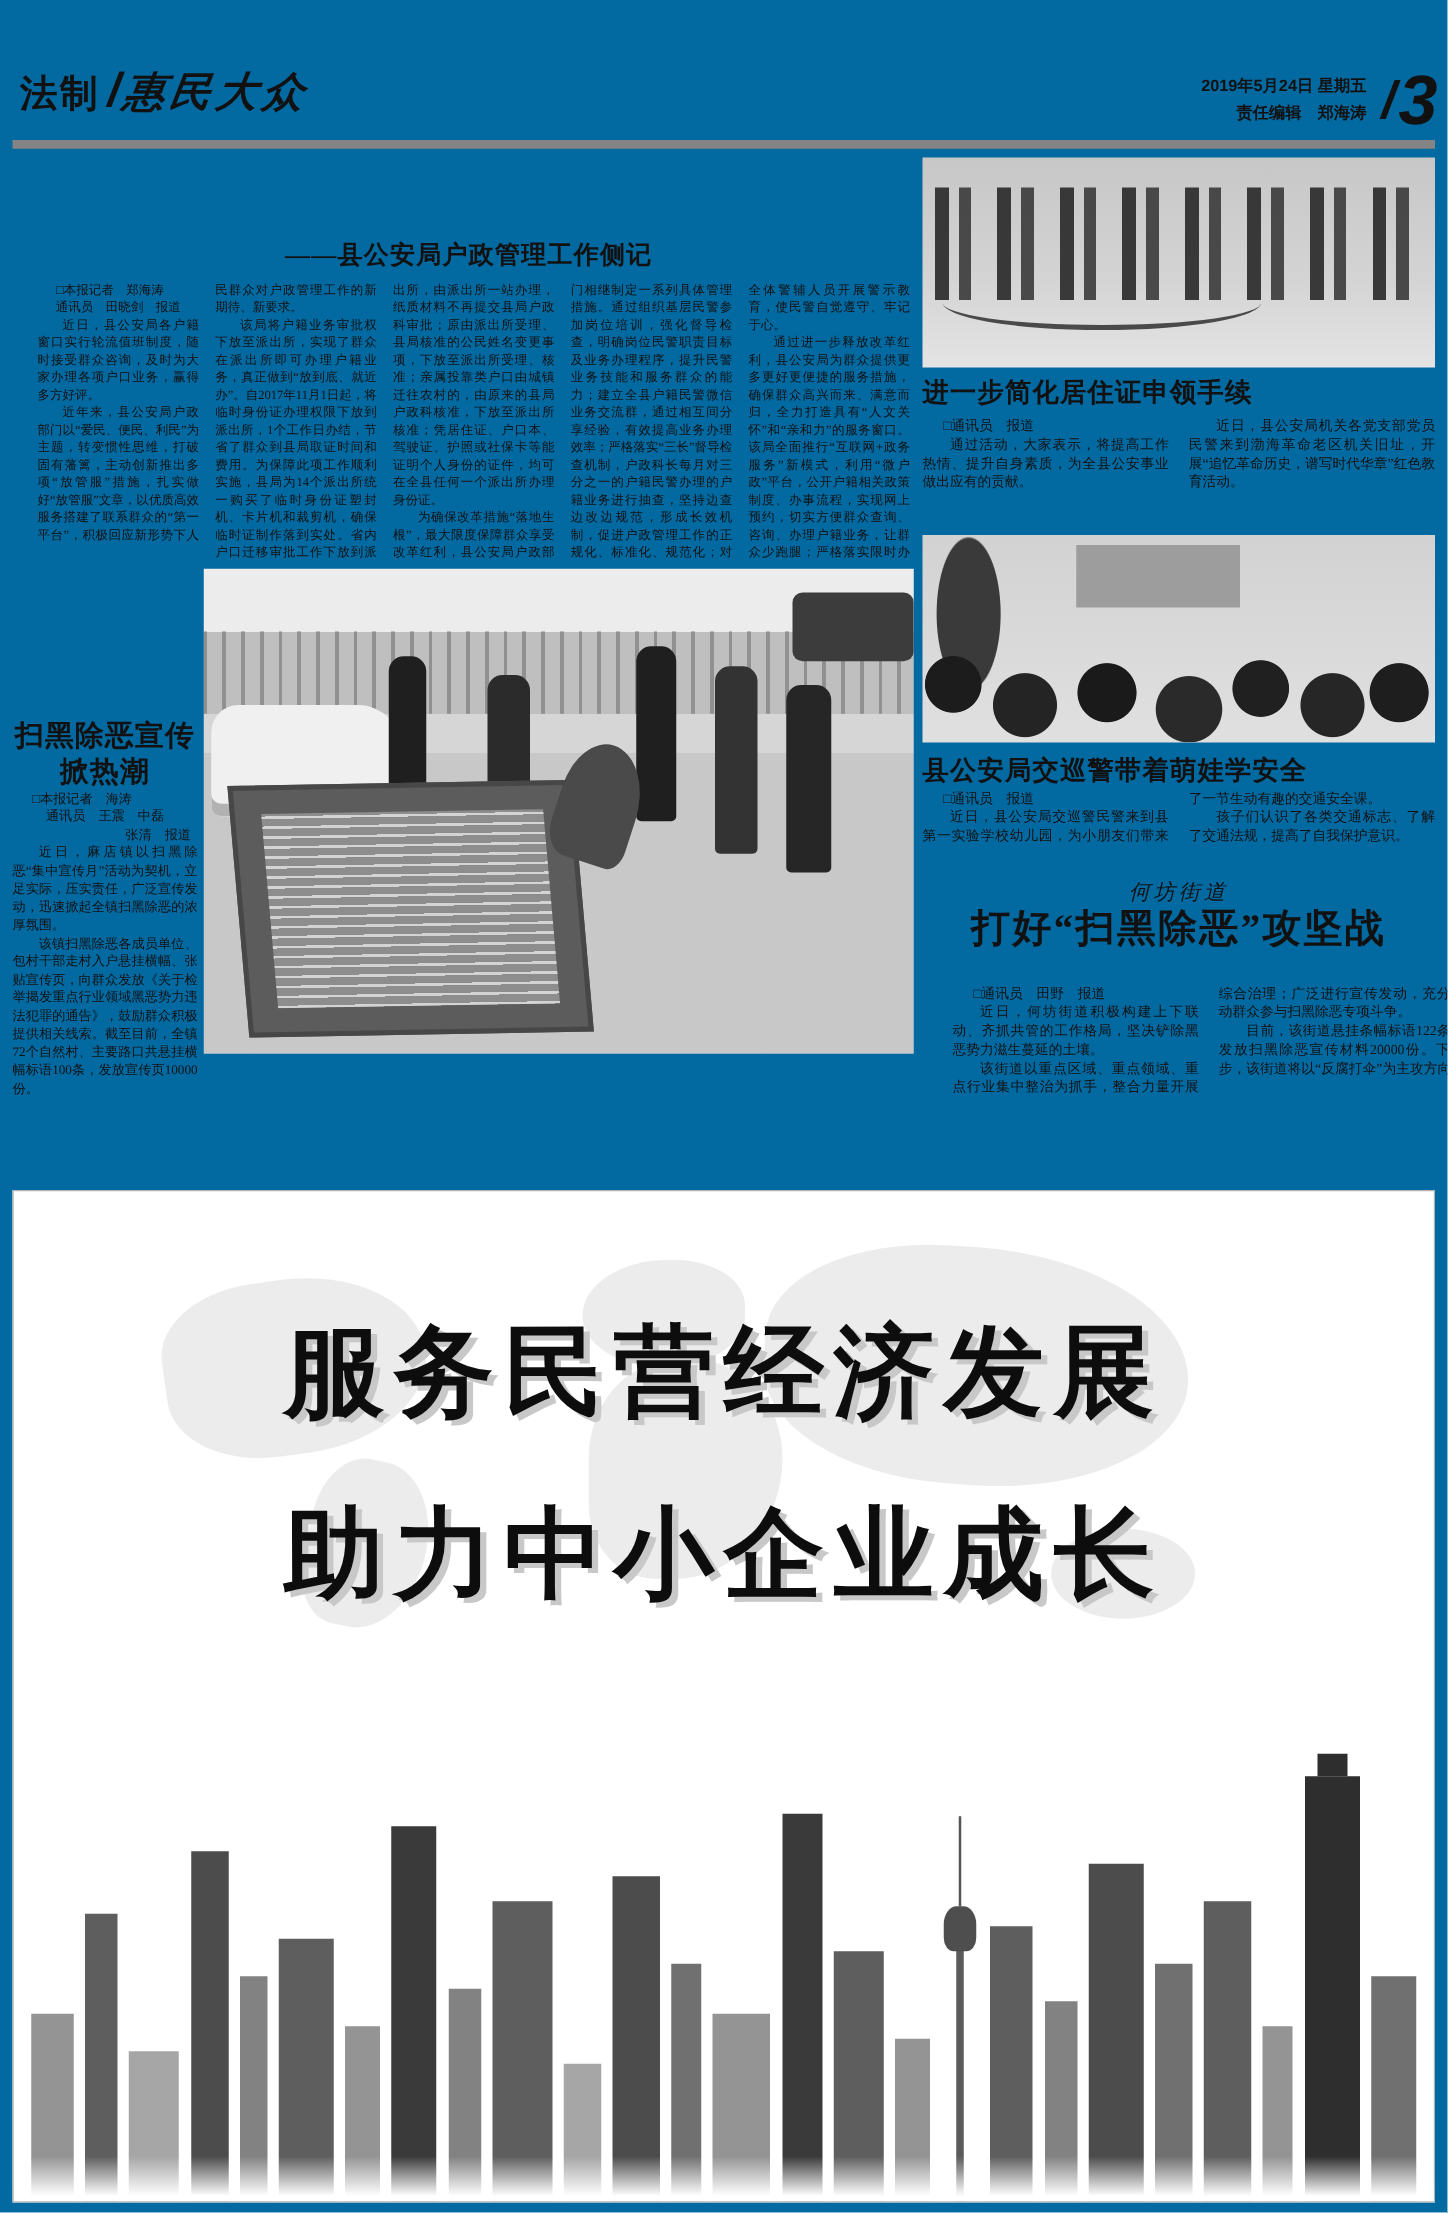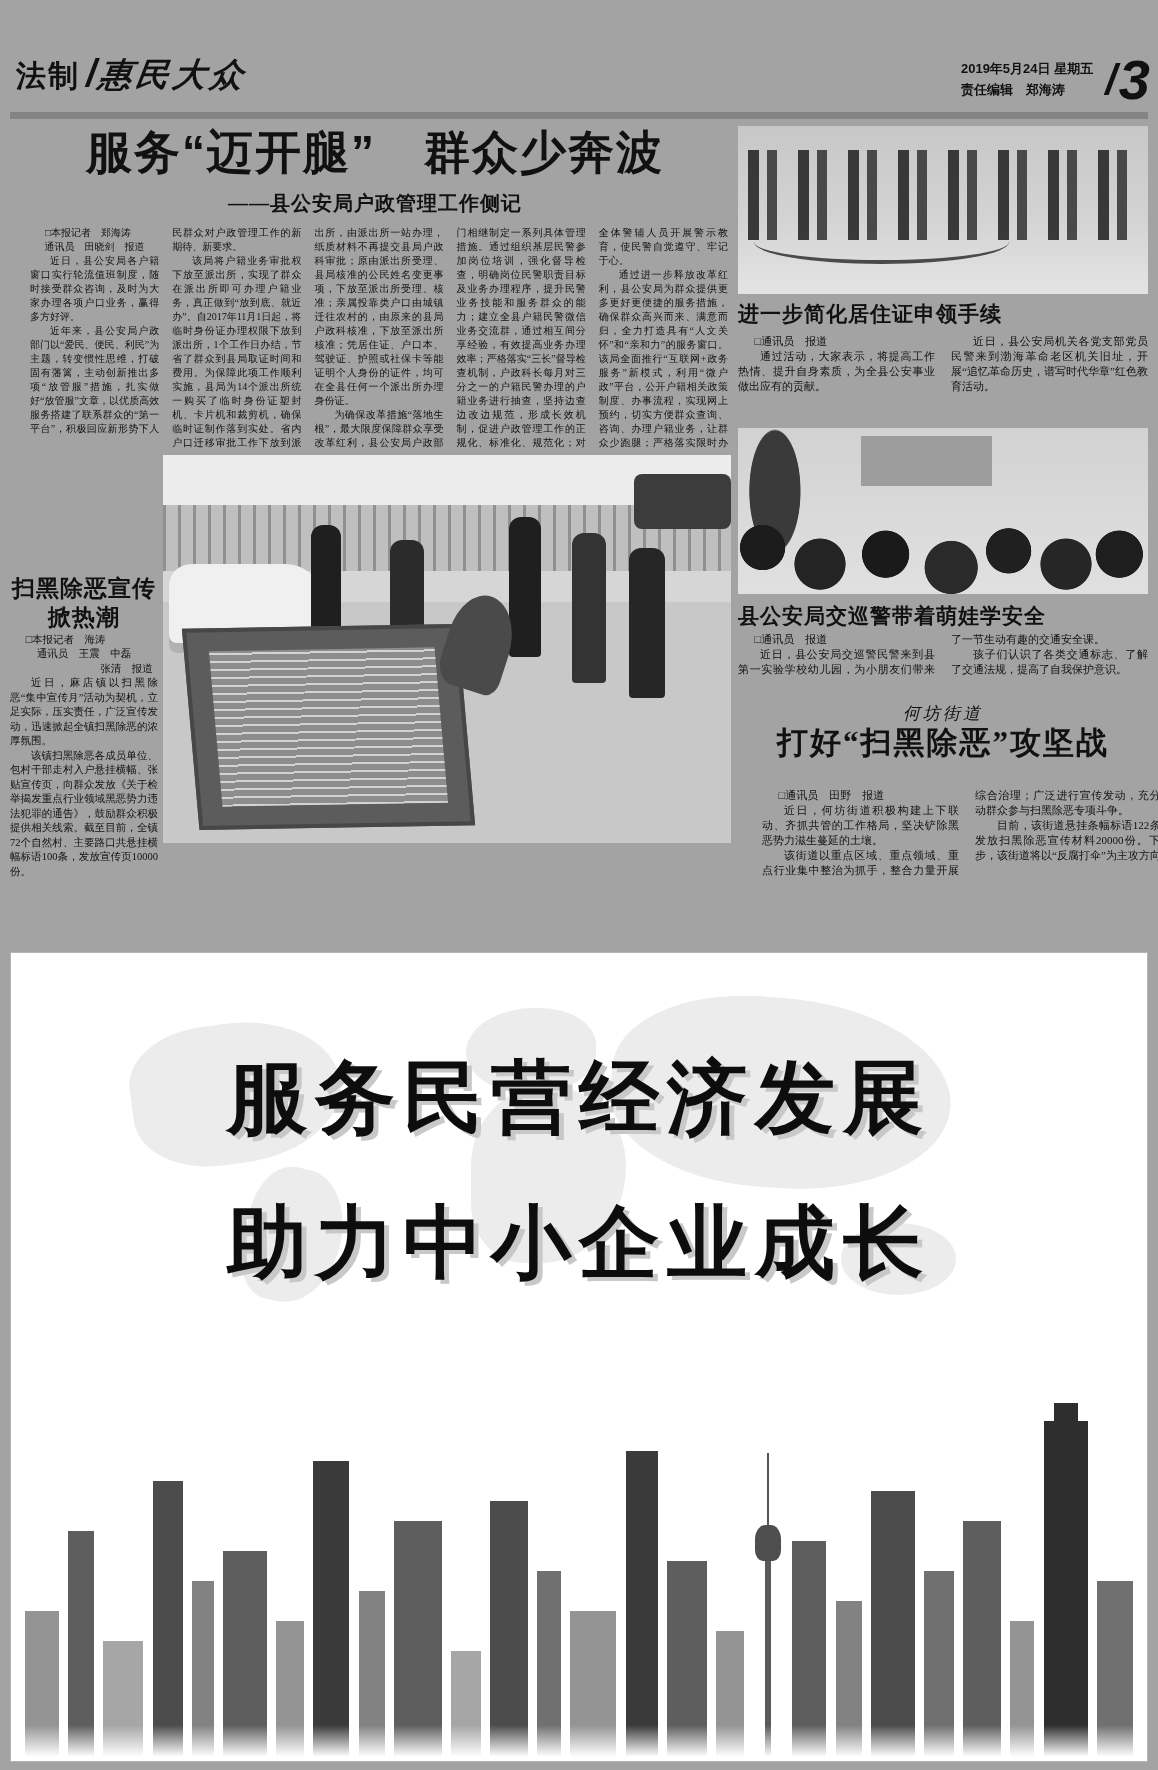--- a/index.html
+++ b/index.html
@@ -1,26 +1,26 @@
 <!DOCTYPE html>
 <html><head>
 <meta charset="utf-8">
 <style>
   html,body{margin:0;padding:0;background:#ffffff;}
-  .page{position:relative;width:1158px;height:1770px;background:#a3a3a3;overflow:hidden;
+  .page{position:relative;width:1158px;height:1770px;background:#0369a1;overflow:hidden;
         font-family:"Liberation Serif","DejaVu Serif",serif;color:#111;}
   .hei{font-family:"Liberation Sans","DejaVu Sans",sans-serif;}
 
   
   .mast-left{position:absolute;left:16px;top:52px;display:flex;align-items:baseline;white-space:nowrap;}
   .mast-section{font-size:30px;font-weight:900;letter-spacing:2px;}
   .mast-slash{font-size:38px;font-weight:900;font-style:italic;margin:0 2px 0 6px;}
   .mast-brand{font-size:33px;font-weight:900;font-style:italic;transform:skewX(-8deg);letter-spacing:4px;}
   .mast-right{position:absolute;right:8px;top:52px;display:flex;align-items:center;gap:12px;}
-  .mast-meta{font-size:13px;font-weight:700;line-height:1.6;}
+  .mast-meta{text-align:right;font-size:13px;font-weight:700;line-height:1.6;}
   .mast-page{display:flex;align-items:center;}
   .pg-slash{font-size:42px;font-weight:900;font-style:italic;margin-right:2px;}
   .pg-num{font-size:56px;font-weight:900;font-style:italic;line-height:1;}
   .head-rule{position:absolute;left:10px;top:112px;width:1138px;height:7px;background:#848484;}
 
   
   .lead-headline{position:absolute;left:22px;top:126px;width:706px;text-align:center;
     font-size:46px;font-weight:900;letter-spacing:2px;line-height:1.15;}
   .lead-subtitle{position:absolute;left:22px;top:190px;width:706px;text-align:center;
     font-size:20px;font-weight:900;letter-spacing:1px;}
@@ -142,21 +142,20 @@
       <div>2019年5月24日 星期五</div>
       <div>责任编辑　郑海涛</div>
     </div>
     <div class="mast-page">
       <span class="pg-slash">/</span>
       <span class="pg-num">3</span>
     </div>
   </div>
   <div class="head-rule"></div>
 
-  <div class="lead-headline hei">服务“迈开腿”　群众少奔波</div>
   <div class="lead-subtitle">——县公安局户政管理工作侧记</div>
   <div class="lead-cols">
     <p class="byline ind">□本报记者　郑海涛</p>
     <p class="byline ctr">通讯员　田晓剑　报道</p>
     <p class="para">近日，县公安局各户籍窗口实行轮流值班制度，随时接受群众咨询，及时为大家办理各项户口业务，赢得多方好评。</p>
     <p class="para">近年来，县公安局户政部门以“爱民、便民、利民”为主题，转变惯性思维，打破固有藩篱，主动创新推出多项“放管服”措施，扎实做好“放管服”文章，以优质高效服务搭建了联系群众的“第一平台”，积极回应新形势下人民群众对户政管理工作的新期待、新要求。</p>
     <p class="para">该局将户籍业务审批权下放至派出所，实现了群众在派出所即可办理户籍业务，真正做到“放到底、就近办”。自2017年11月1日起，将临时身份证办理权限下放到派出所，1个工作日办结，节省了群众到县局取证时间和费用。为保障此项工作顺利实施，县局为14个派出所统一购买了临时身份证塑封机、卡片机和裁剪机，确保临时证制作落到实处。省内户口迁移审批工作下放到派出所，由派出所一站办理，纸质材料不再提交县局户政科审批；原由派出所受理、县局核准的公民姓名变更事项，下放至派出所受理、核准；亲属投靠类户口由城镇迁往农村的，由原来的县局户政科核准，下放至派出所核准；凭居住证、户口本、驾驶证、护照或社保卡等能证明个人身份的证件，均可在全县任何一个派出所办理身份证。</p>
     <p class="para">为确保改革措施“落地生根”，最大限度保障群众享受改革红利，县公安局户政部门相继制定一系列具体管理措施。通过组织基层民警参加岗位培训，强化督导检查，明确岗位民警职责目标及业务办理程序，提升民警业务技能和服务群众的能力；建立全县户籍民警微信业务交流群，通过相互间分享经验，有效提高业务办理效率；严格落实“三长”督导检查机制，户政科长每月对三分之一的户籍民警办理的户籍业务进行抽查，坚持边查边改边规范，形成长效机制，促进户政管理工作的正规化、标准化、规范化；对全体警辅人员开展警示教育，使民警自觉遵守、牢记于心。</p>
     <p class="para">通过进一步释放改革红利，县公安局为群众提供更多更好更便捷的服务措施，确保群众高兴而来、满意而归，全力打造具有“人文关怀”和“亲和力”的服务窗口。该局全面推行“互联网+政务服务”新模式，利用“微户政”平台，公开户籍相关政策制度、办事流程，实现网上预约，切实方便群众查询、咨询、办理户籍业务，让群众少跑腿；严格落实限时办结制度，最大限度满足群众需求，坚决落实随时、延时、错时和预约服务，方便群众办理业务；为服务新旧动能转换重大工程，方便外来人口办事创业，进一步简化居住证申领手续，落实居住证“一次办成”工作机制。</p>
 

